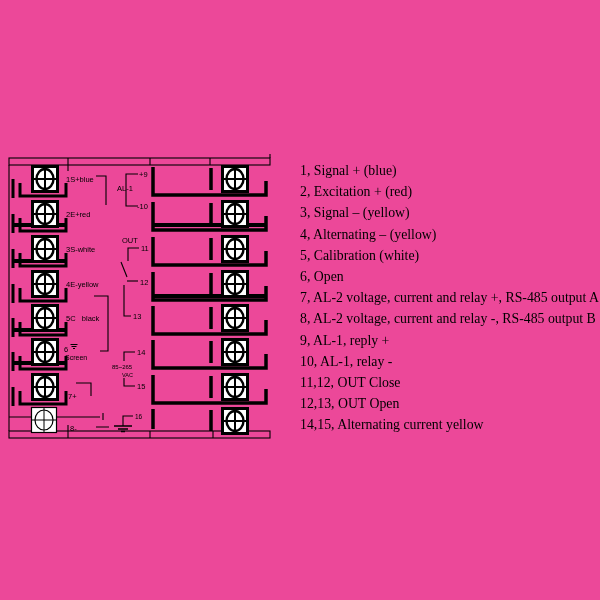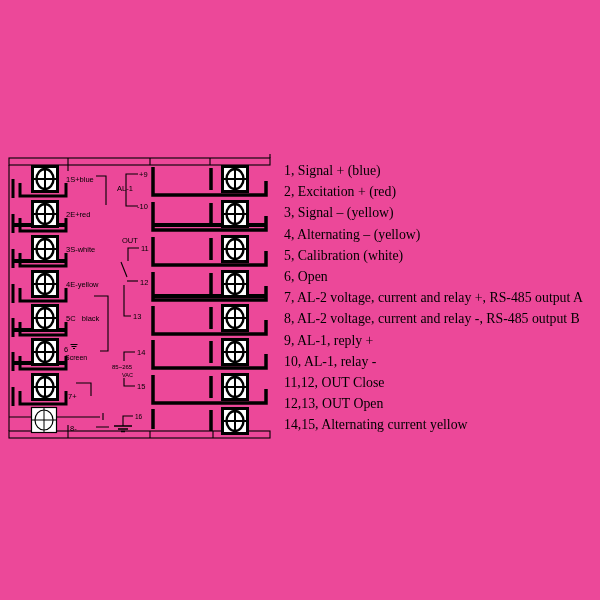--- a/index.html
+++ b/index.html
@@ -1,19 +1,19 @@
 <!DOCTYPE html>
 <html><head>
 <meta charset="utf-8">
 <style>
   html,body{margin:0;padding:0;background:#fff;}
   #page{position:relative;width:600px;height:600px;background:#ec4899;overflow:hidden;}
   svg text{font-family:"Liberation Sans",sans-serif;fill:#000;white-space:pre;}
   .legend{
-    position:absolute;left:284px;top:160px;
+    position:absolute;left:300px;top:160px;
     font-family:"Liberation Serif",serif;
     font-size:13.8px;line-height:21.2px;color:#000;white-space:nowrap;
   }
 </style>
 </head>
 <body>
 
 <div id="page">
 
   <svg width="600" height="600" viewBox="0 0 600 600">

